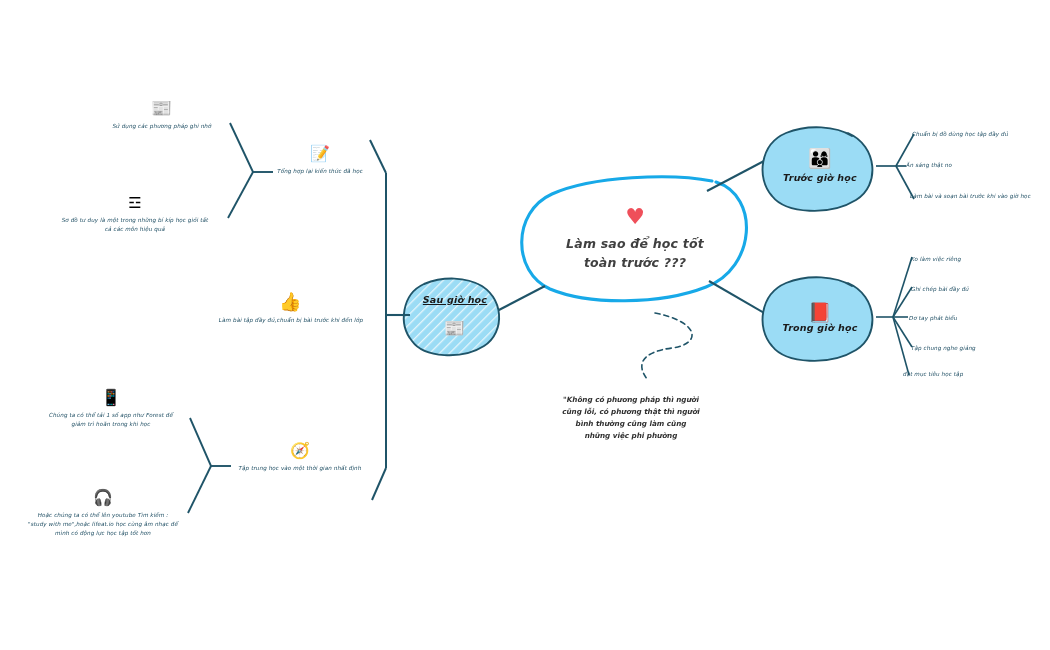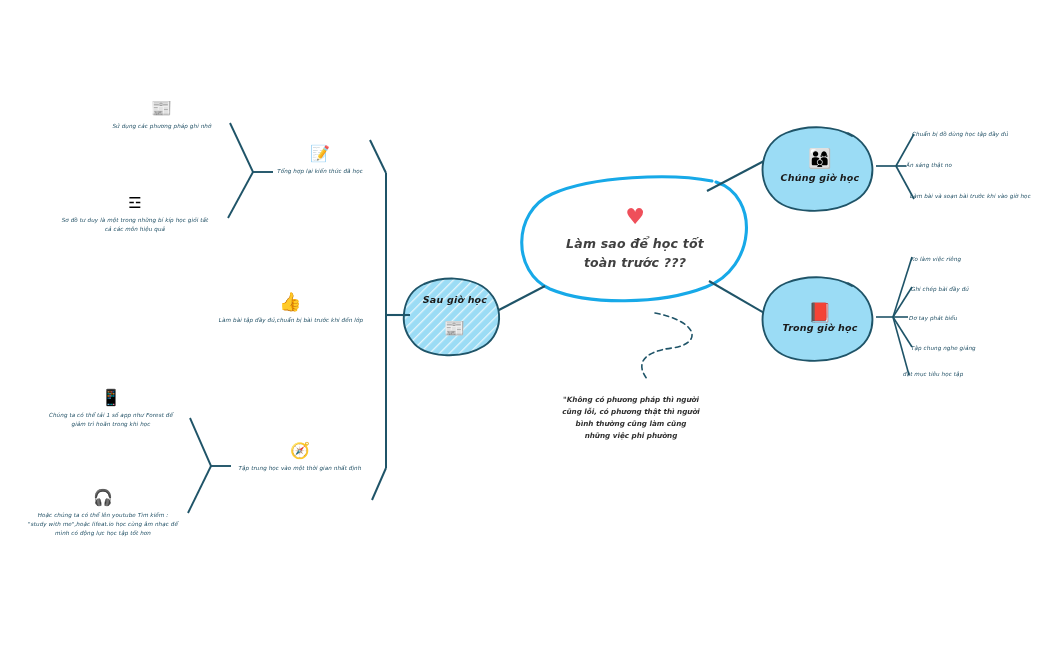--- a/index.html
+++ b/index.html
@@ -44,21 +44,21 @@
   .bubble { }
   .bubble .label { font-size:9.5px; color:#1a1a1a; }
   .bubble .emo { line-height:1; }
 
   #n-truoc { left:764px; top:125px; width:112px; height:82px; }
   #n-truoc .emo { font-size:19px; margin-bottom:4px; }
   #n-trong { left:764px; top:275px; width:112px; height:82px; }
   #n-trong .emo { font-size:19px; margin-top:3px; }
   #n-sau   { left:407px; top:275px; width:96px; height:80px; }
   #n-sau .emo { font-size:17px; margin-top:3px; }
-  #n-sau .label { margin-bottom:12px; }
+  #n-sau .label { margin-bottom:12px;text-decoration:underline; }
 
   
   .leaf {
     position:absolute;
     font-style:italic;
     font-size:5.6px;
     color:#1f4e63;
     line-height:1.55;
     letter-spacing:.1px;
     white-space:nowrap;
@@ -181,21 +181,21 @@
   <div class="node" id="central">
     <div class="heart">♥</div>
     <div class="label">
       <span>Làm sao để học tốt</span><br>
       <span>toàn trước ???</span>
     </div>
   </div>
 
   <div class="node bubble" id="n-truoc">
     <div class="emo">👨‍👩‍👦</div>
-    <div class="label">Chúng giờ học</div>
+    <div class="label">Trước giờ học</div>
   </div>
 
   <div class="node bubble" id="n-trong">
     <div class="emo">📕</div>
     <div class="label">Trong giờ học</div>
   </div>
 
   <div class="node bubble" id="n-sau">
     <div class="label">Sau giờ học</div>
     <div class="emo">📰</div>

